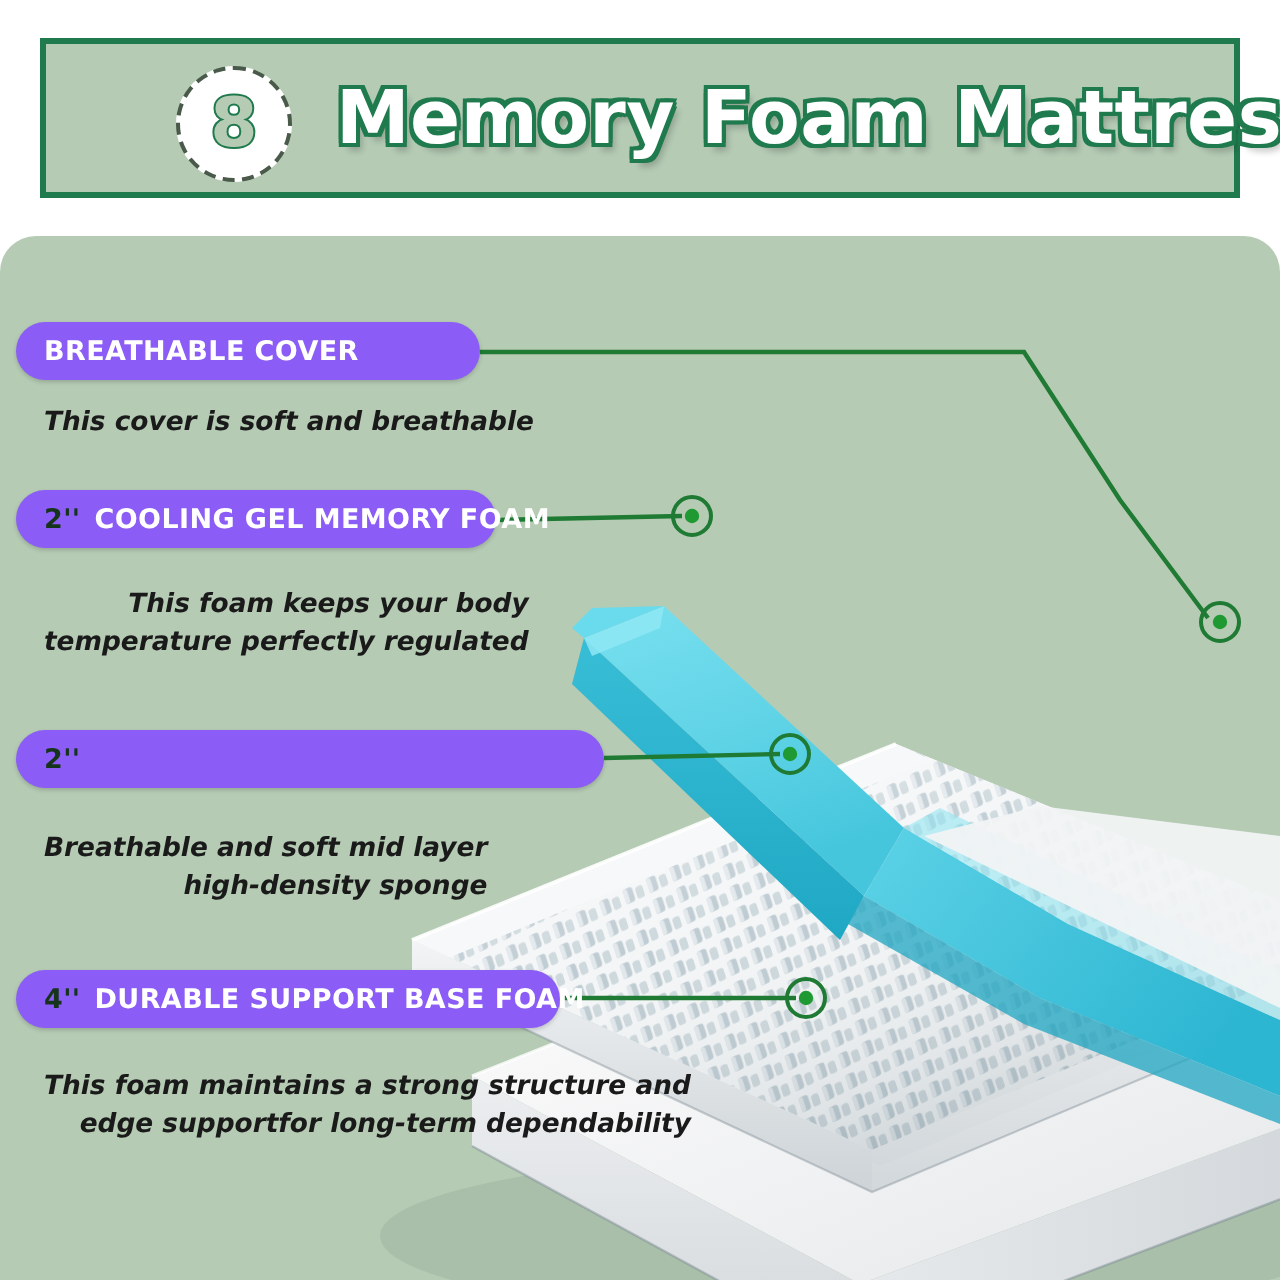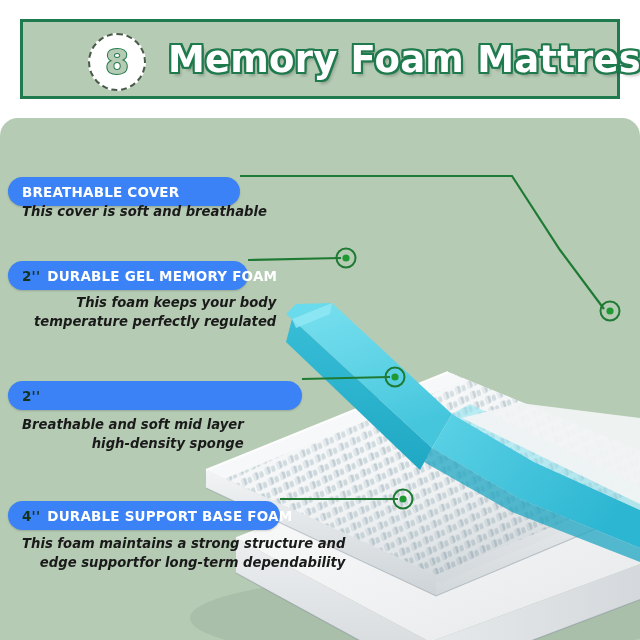--- a/index.html
+++ b/index.html
@@ -107,32 +107,31 @@
     height: 522px;
     pointer-events: none;
   }
 
   
   .pill {
     position: absolute;
     box-sizing: border-box;
     height: 29px;
     border-radius: 15px;
-    background: #3b82f6;
+    background: #8b5cf6;
     display: flex;
     align-items: center;
     padding: 0 14px;
     color: #ffffff;
     font-family: "DejaVu Sans", sans-serif;
     font-size: 13.5px;
     font-weight: bold;
     letter-spacing: 0.2px;
     white-space: nowrap;
     box-shadow: 0 1px 2px rgba(0,0,0,0.18);
-    margin-top: 16px;
   }
   .pill .thick {
     color: #16331b;
     margin-right: 7px;
   }
   .pill-breathable { left: 8px;  top: 161px; width: 232px; }
   .pill-cooling    { left: 8px;  top: 245px; width: 240px; }
   .pill-wave       { left: 8px;  top: 365px; width: 294px; }
   .pill-base       { left: 8px;  top: 485px; width: 272px; }
 
@@ -142,21 +141,21 @@
     color: #1a1a1a;
     font-family: "DejaVu Sans", sans-serif;
     font-size: 13.2px;
     font-style: italic;
     font-weight: bold;
     line-height: 19px;
     white-space: pre-line;
     text-align: right;
   }
   .copy-1 { left: 22px; top: 202px; }
-  .copy-2 { left: 22px; top: 293px; margin-left: 12px; }
+  .copy-2 { left: 22px; top: 293px; }
   .copy-3 { left: 22px; top: 415px; }
   .copy-4 { left: 22px; top: 534px; }
 </style>
 </head>
 <body>
 
 <div id="root">
 
   <div class="header-band">
     <div class="header-badge">
@@ -298,21 +297,21 @@
     </svg>
 
   </div>
 
   <div class="pill pill-breathable">
     <span>BREATHABLE COVER</span>
   </div>
 
   <div class="pill pill-cooling">
     <span class="thick">2''</span>
-    <span>DURABLE GEL MEMORY FOAM</span>
+    <span>COOLING GEL MEMORY FOAM</span>
   </div>
 
   <div class="pill pill-wave">
     <span class="thick">2''</span>
   </div>
 
   <div class="pill pill-base">
     <span class="thick">4''</span>
     <span>DURABLE SUPPORT BASE FOAM</span>
   </div>

